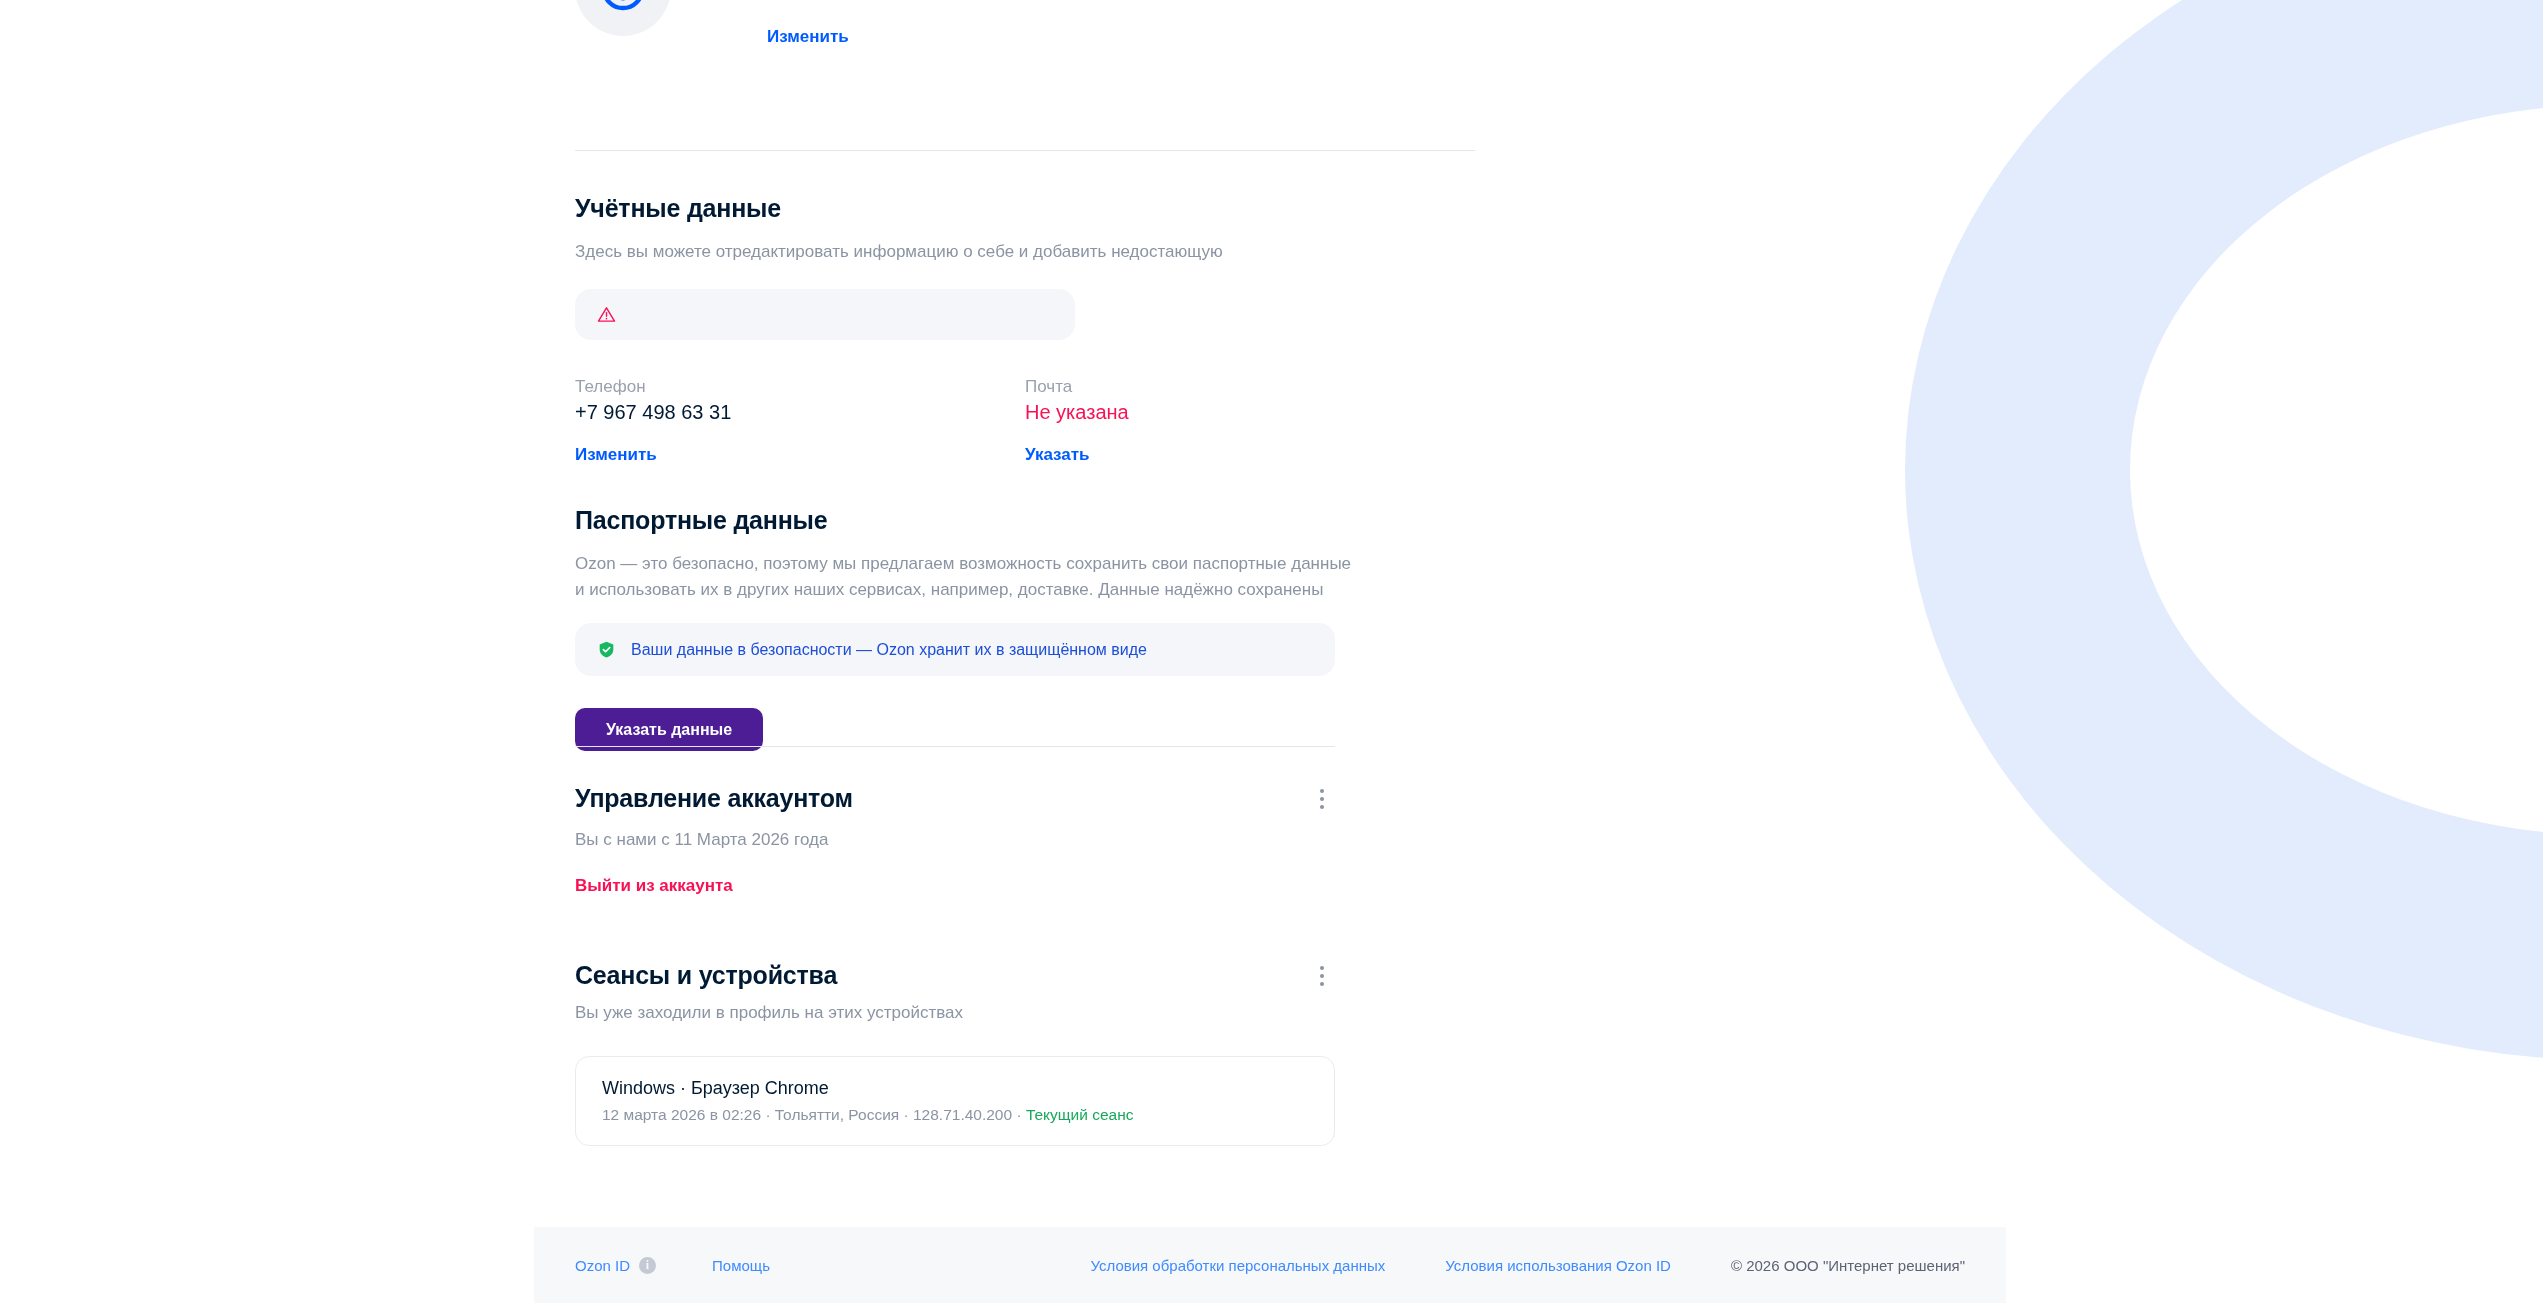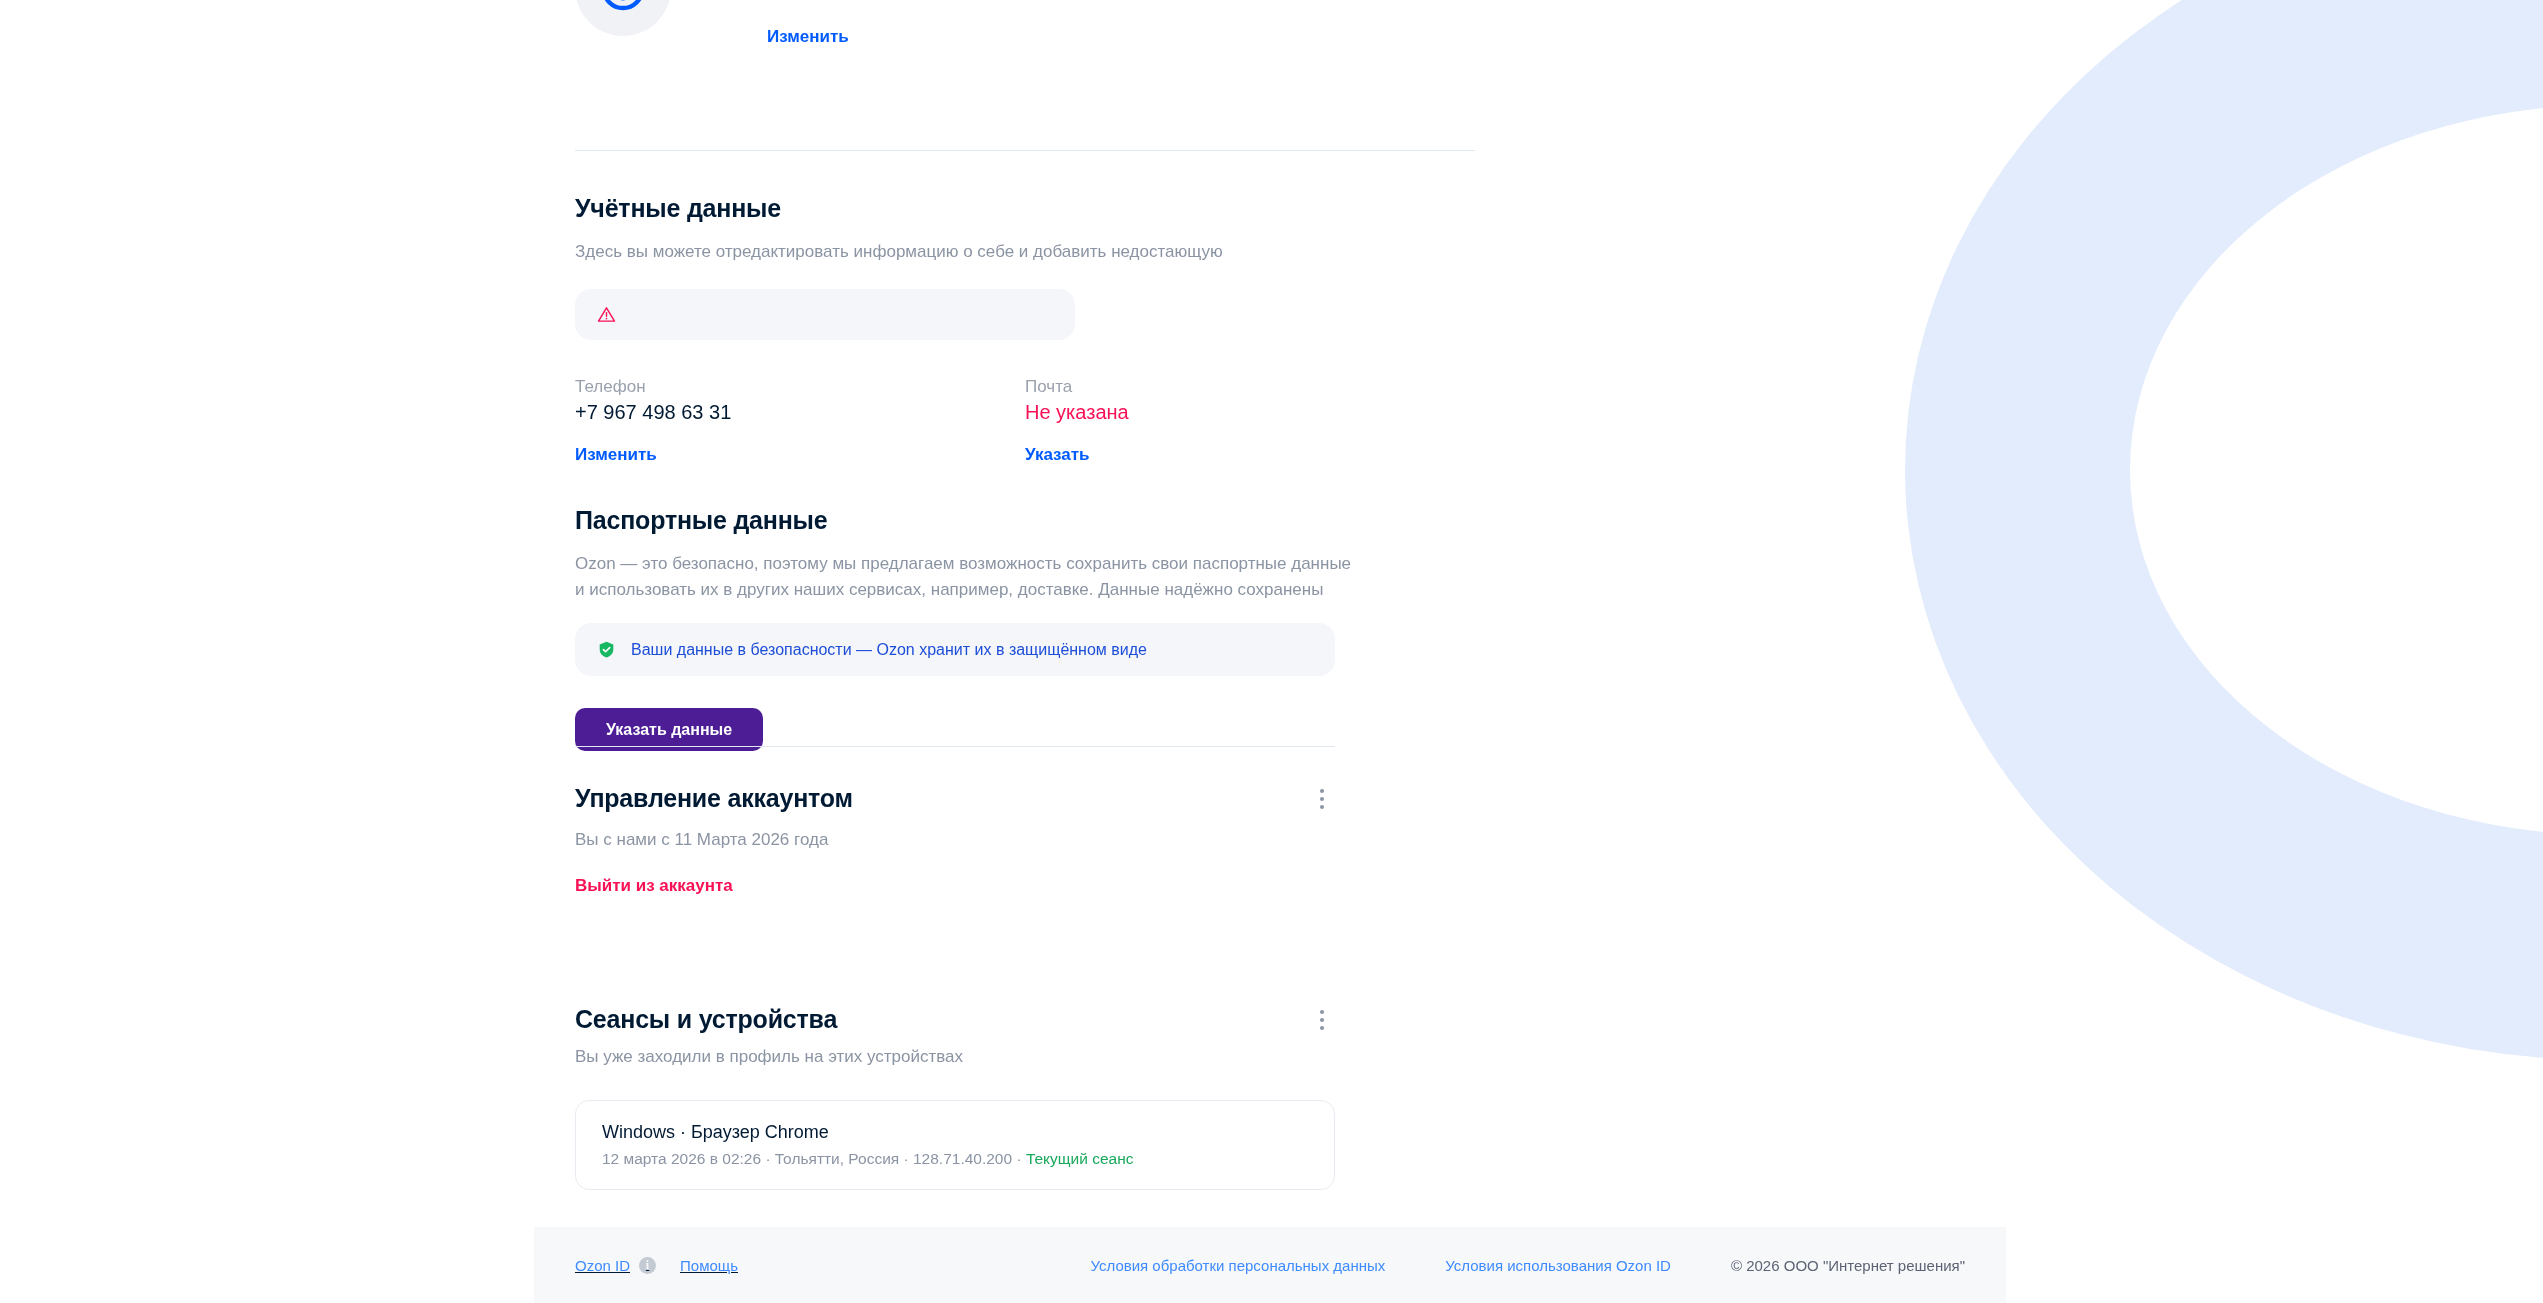--- a/index.html
+++ b/index.html
@@ -143,21 +143,21 @@
   #footer{
     position:absolute;
     left:534px;top:1227px;
     width:1472px;height:76px;
     background:#f7f8fa;
     display:flex;align-items:center;
     box-sizing:border-box;
     padding:0 41px;
     z-index:3;
   }
-  .footer-left{display:flex;align-items:flex-end;gap:24px;text-decoration:underline;}
+  .footer-left{display:flex;align-items:flex-end;gap:56px;}
   .footer-right{margin-left:auto;display:flex;align-items:center;gap:60px;}
   .footer-link{
     color:#3e8bff;font-size:15px;line-height:19px;cursor:pointer;white-space:nowrap;
   }
   .footer-copy{color:#5c6374;font-size:15px;line-height:19px;white-space:nowrap;}
   .ozon-id-wrap{display:flex;align-items:center;gap:9px;}
   .info-icon{
     width:17px;height:17px;border-radius:50%;
     background:#c4cad3;color:#f7f8fa;
     font-size:12px;font-weight:700;
@@ -256,21 +256,21 @@
             <i></i>
             <i></i>
           </div>
       </div>
       <div class="section-sub" style="margin-top:14px;">Вы с нами с 11 Марта 2026 года</div>
       <div style="margin-top:22px;">
         <span class="link pink">Выйти из аккаунта</span>
       </div>
     </div>
 
-    <div class="section" style="top:960px;margin-top:44px;">
+    <div class="section" style="top:960px;">
       <div class="section-head">
         <h2 class="section-title">Сеансы и устройства</h2>
         <div class="kebab">
             <i></i>
             <i></i>
             <i></i>
           </div>
       </div>
       <div class="section-sub" style="margin-top:10px;">Вы уже заходили в профиль на этих устройствах</div>
 

